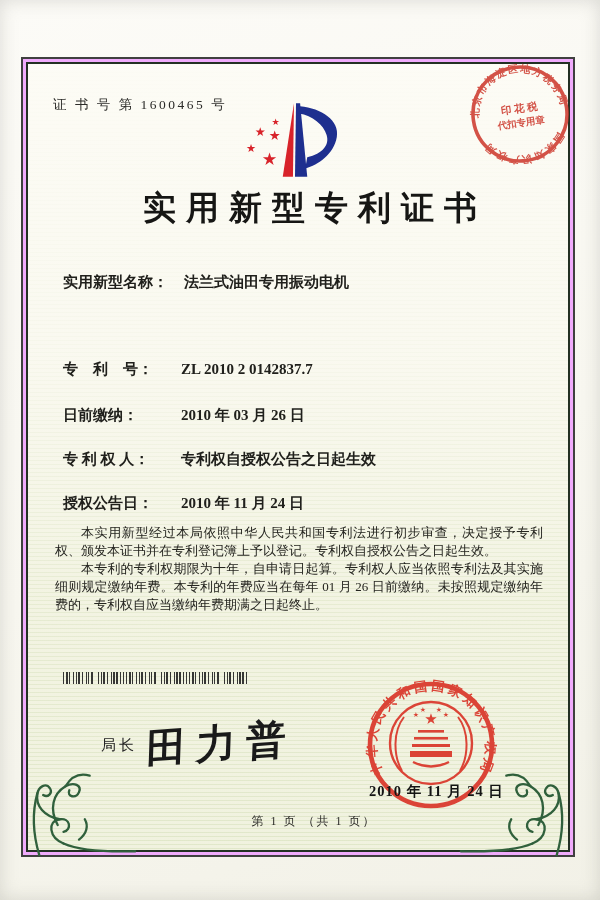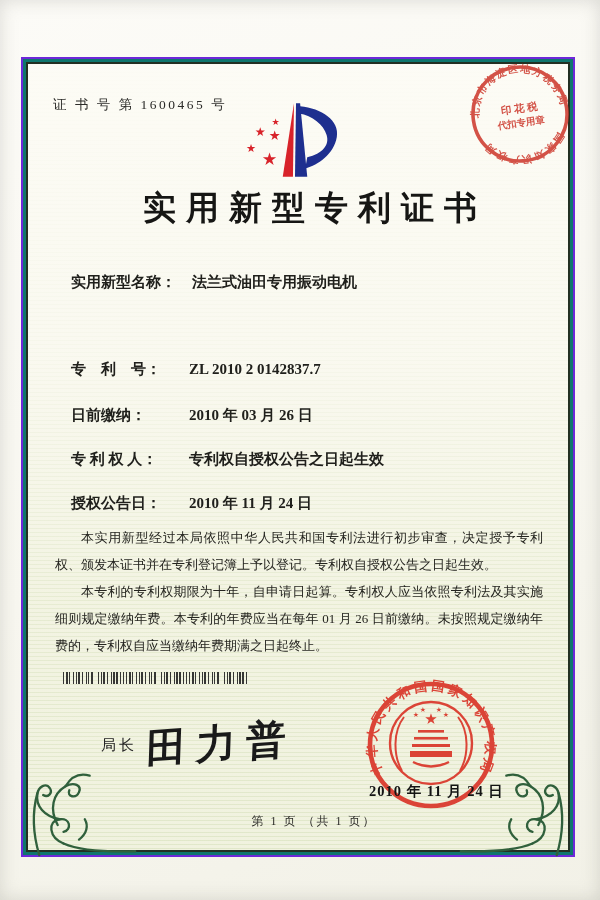--- a/index.html
+++ b/index.html
@@ -5,45 +5,45 @@
   html,body{margin:0;padding:0;width:600px;height:900px;overflow:hidden;}
   body{
     font-family:"Liberation Serif","DejaVu Serif",serif;
     background:linear-gradient(160deg,#fcfbf7 0%,#f8f7f0 55%,#f2f1e7 100%);
     position:relative;color:#222;
   }
   .sheet-shadow{position:absolute;inset:0;box-shadow:inset 0 0 18px rgba(120,120,110,.25);pointer-events:none;z-index:50;}
   
   .frame-outer{
     position:absolute;left:21px;top:57px;width:550px;height:796px;
-    border:2px solid #6d28d9;background:#0f766e;z-index:1;
+    border:2px solid #404040;background:#f0abfc;z-index:1;
   }
   .frame-inner{
     position:absolute;inset:3px;border:2px solid #233023;
     background:
       linear-gradient(180deg,rgba(253,252,246,.96) 0%,rgba(251,250,242,.82) 38%,rgba(242,244,224,.45) 68%,rgba(233,239,210,.28) 100%),
       repeating-linear-gradient(180deg,#dde4c6 0px,#dde4c6 1px,#f3f3e4 1px,#f3f3e4 4px);
   }
   .content{position:absolute;inset:0;z-index:10;}
 
   .cert-no{position:absolute;left:25px;top:32px;font-size:13.5px;letter-spacing:2.5px;color:#2b2b28;}
 
   .logo{position:absolute;left:216px;top:36px;width:102px;height:82px;}
 
   .title{
     position:absolute;left:12px;top:122px;width:100%;text-align:center;
     font-size:33px;font-weight:bold;letter-spacing:10px;color:#161614;
     text-indent:10px;
   }
 
   .field-row{position:absolute;left:35px;font-size:15px;font-weight:600;color:#20201c;white-space:nowrap;}
-  .flabel{display:inline-block;min-width:102px;margin-left:8px;}
+  .flabel{display:inline-block;min-width:102px;}
   .fvalue{margin-left:16px;}
 
-  .paras{position:absolute;left:27px;top:460px;width:488px;font-size:13px;line-height:27px;color:#24241f;}
+  .paras{position:absolute;left:27px;top:460px;width:488px;font-size:13px;line-height:18px;color:#24241f;}
   .paras p{margin:0;text-indent:2em;text-align:justify;}
 
   .barcode{
     position:absolute;left:35px;top:608px;width:186px;height:12px;
     background:repeating-linear-gradient(90deg,
       #1c1c1c 0 1.2px,transparent 1.2px 2.6px,
       #1c1c1c 2.6px 4.6px,transparent 4.6px 6.4px,
       #1c1c1c 6.4px 7.2px,transparent 7.2px 10px,
       #1c1c1c 10px 11px,transparent 11px 12.6px);
     opacity:.88;

